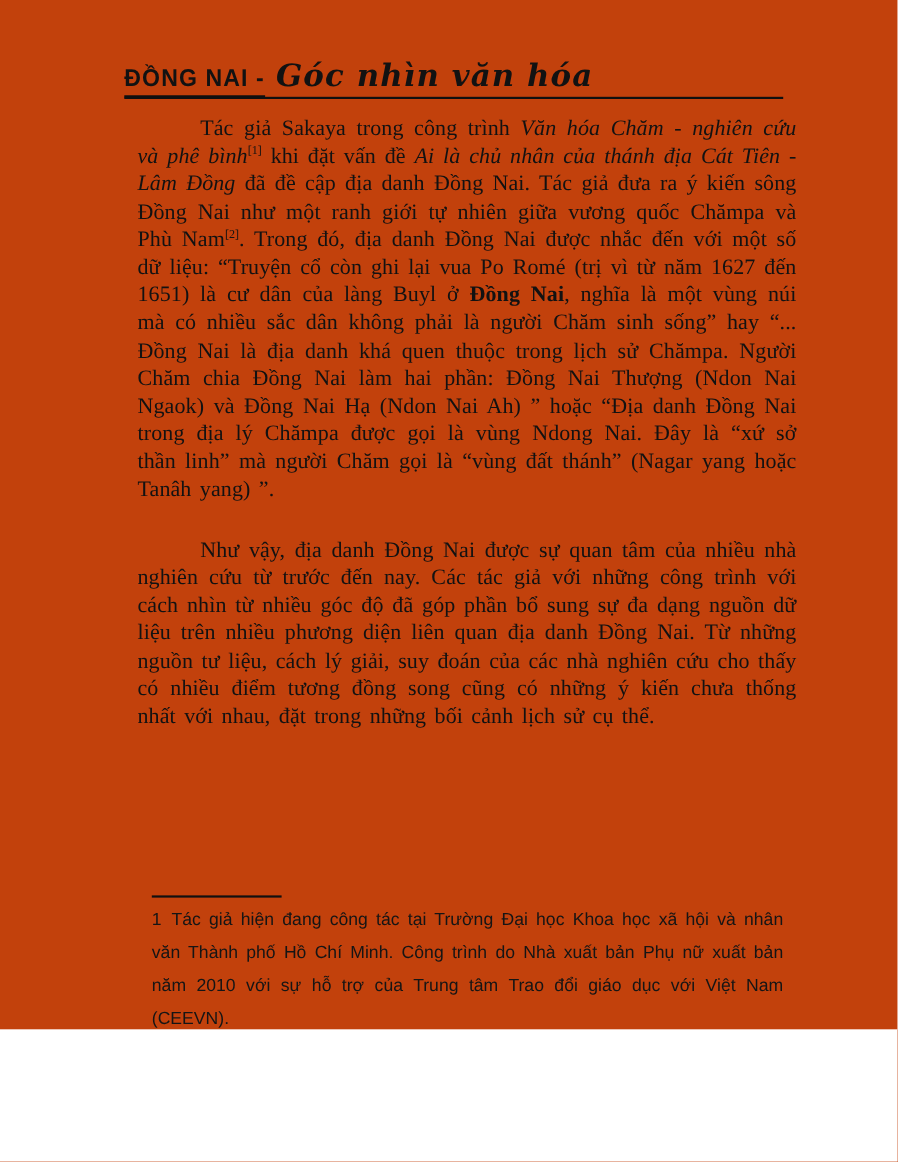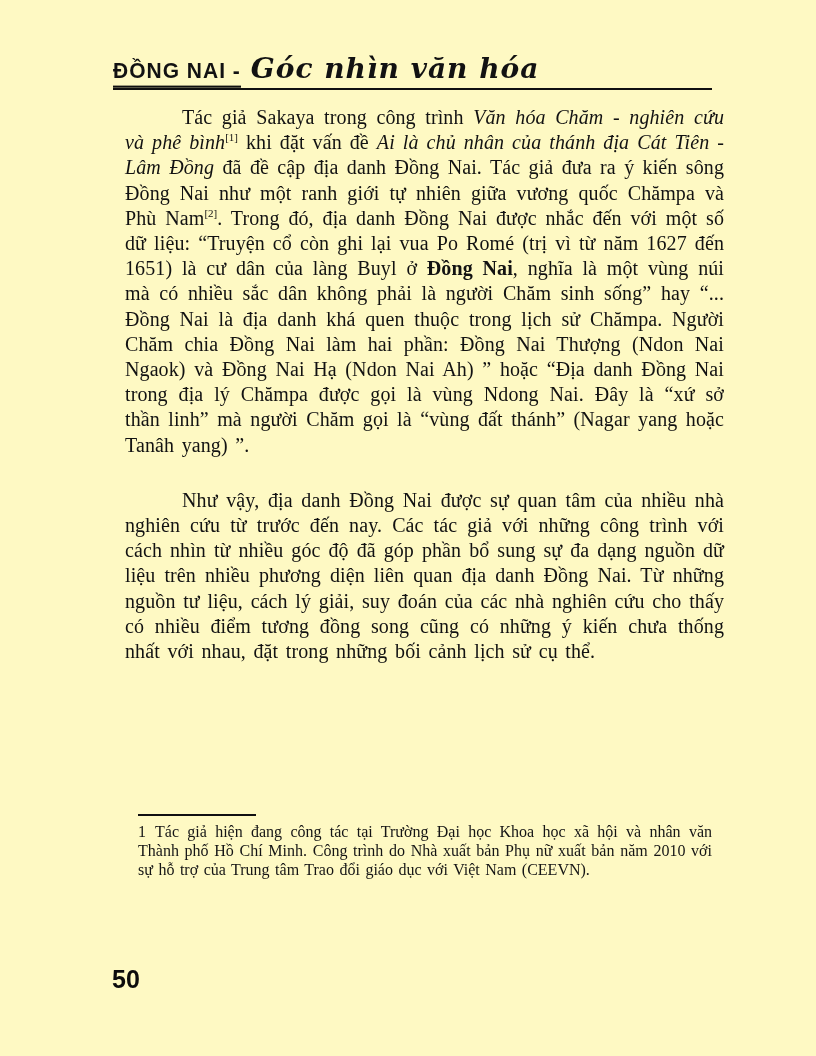--- a/index.html
+++ b/index.html
@@ -1,19 +1,19 @@
 <!DOCTYPE html>
 <html><head>
 <meta charset="utf-8">
 <style>
   html,body{margin:0;padding:0;background:#ffffff;}
   .page{
     position:relative;
-    width:816px;height:1056px;
-    background:#fef9c3;
+    width:816px;height:936px;
+    background:#c2410c;
     color:#121212;
     font-family:"Liberation Serif", serif;
     overflow:hidden;
   }
   
   .header{
     position:absolute;left:113px;top:52px;width:599px;height:38px;
   }
   .header-line{
     position:absolute;left:0;bottom:0;width:100%;height:2.5px;background:#101010;
@@ -51,23 +51,23 @@
   .seg-b{font-weight:bold;}
   sup.seg-sup{
     font-size:11px;
     line-height:0;
     vertical-align:super;
     letter-spacing:0;
   }
   
   .footnotes{
     position:absolute;left:138px;top:814px;width:574px;
-    font-family:Liberation Serif, serif;
+    font-family:Liberation Sans, sans-serif;
     font-size:16px;
-    line-height:19px;
+    line-height:30px;
     text-align:justify;
     word-spacing:1.5px;
     color:#151515;
   }
   .fn-rule{width:118px;height:2px;background:#101010;margin:0 0 6px 0;}
   .fn{margin:0;}
   .fn-num{margin-right:9px;}
   
   .page-number{
     position:absolute;left:112px;top:965px;

